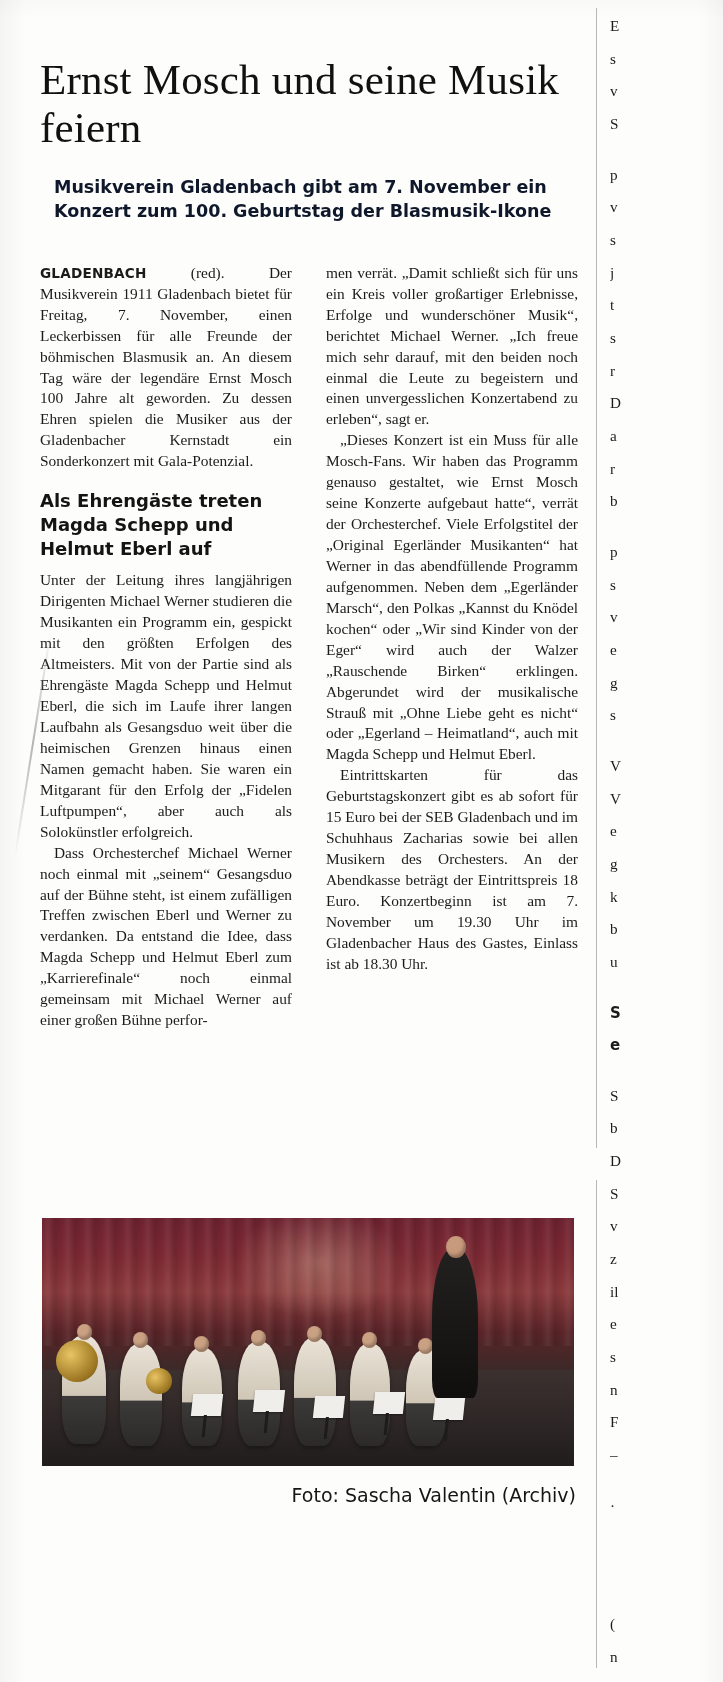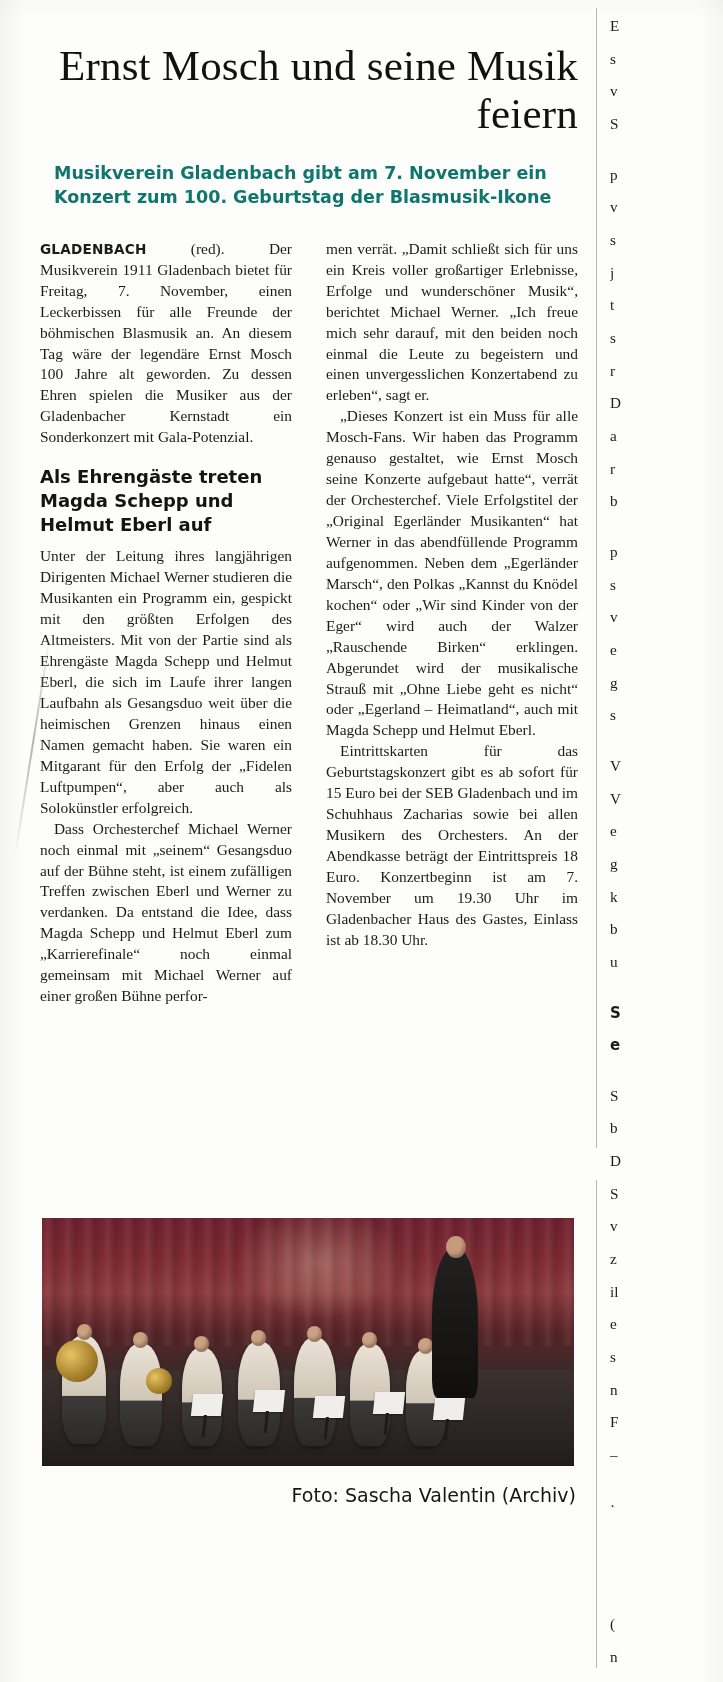--- a/index.html
+++ b/index.html
@@ -35,38 +35,38 @@
     position: absolute;
     left: 40px;
     top: 18px;
     width: 538px;
   }
   .headline {
     font-family: "Liberation Serif", serif;
     font-size: 43px;
     line-height: 1.12;
     font-weight: normal;
-    text-align: right;
+    text-align: left;
     letter-spacing: 0.2px;
-    margin: 24px 0 0 0;
+    margin: 38px 0 0 0;
     color: #111;
   }
   .subhead {
     font-family: "DejaVu Sans", sans-serif;
     font-size: 17.5px;
     line-height: 1.33;
     font-weight: bold;
     margin: 24px 6px 0 14px;
     text-align: left;
-    color: #0f766e;
+    color: #0f172a;
   }
   .columns {
     display: flex;
     gap: 34px;
-    margin-top: 30px;
+    margin-top: 40px;
   }
   .col {
     width: 258px;
   }
   .col p {
     margin: 0;
     font-size: 15.4px;
     line-height: 1.36;
     text-align: justify;
     text-justify: inter-word;

